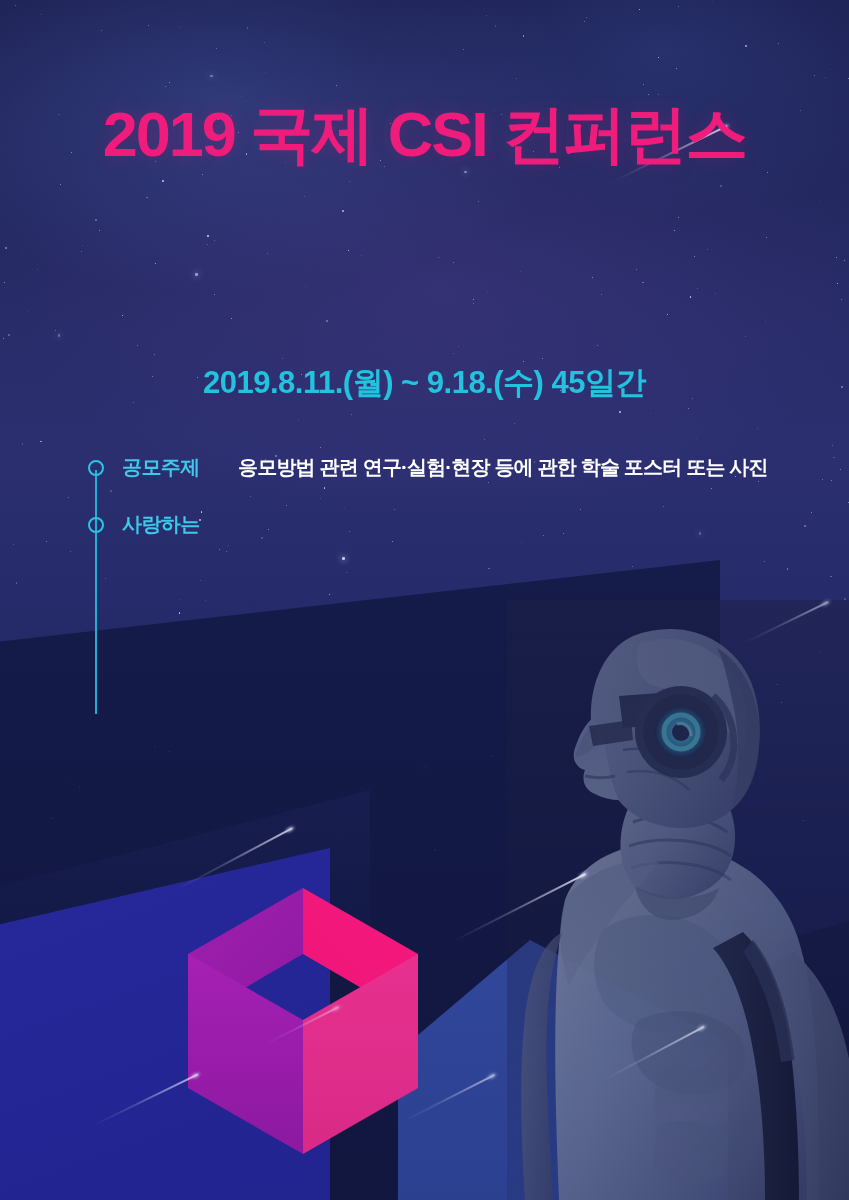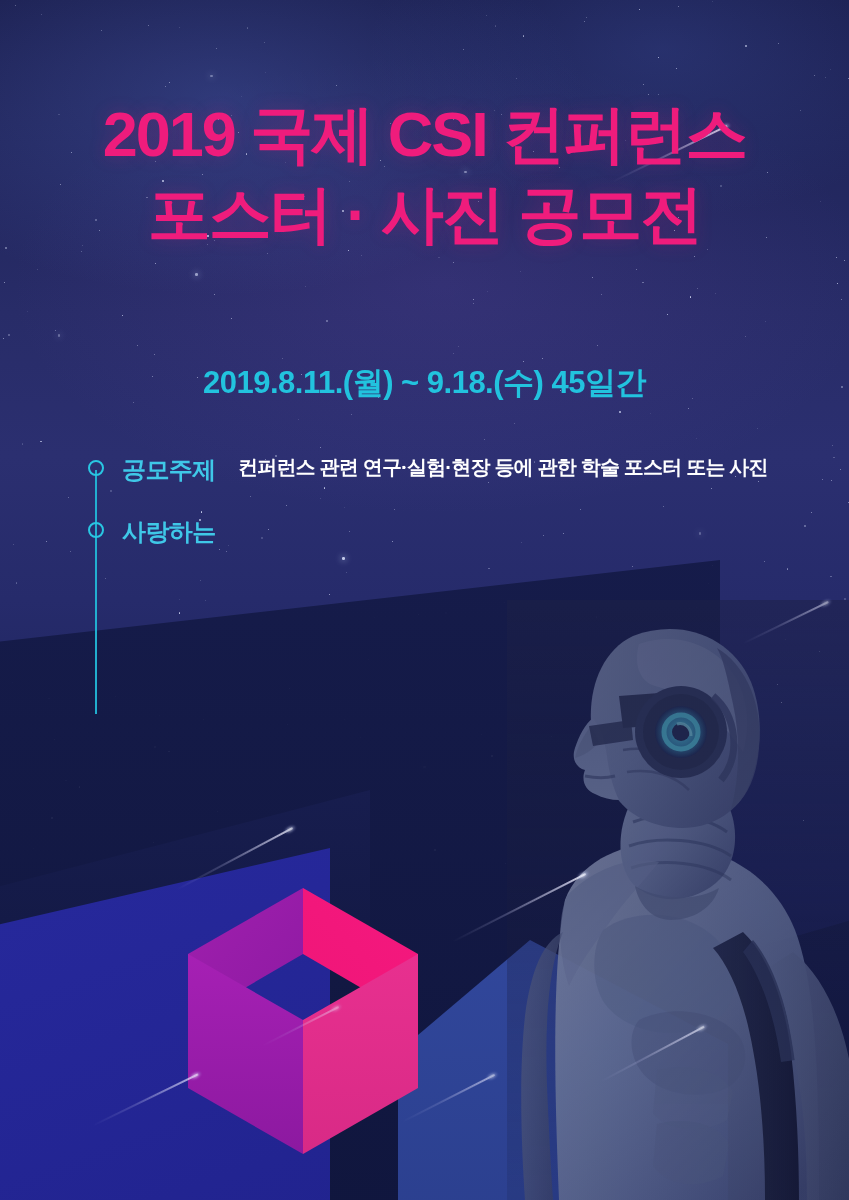--- a/index.html
+++ b/index.html
@@ -157,21 +157,21 @@
   .row.r4{margin-top:38px;}
 
   .dot{
     position:absolute;left:0;top:8px;
     width:16px;height:16px;border-radius:50%;
     border:2.5px solid #29c6e2;background:transparent;
   }
   .label{
     width:116px;margin-left:34px;flex:0 0 116px;
     color:#3fc8e8;
-    font-size:24px;font-weight:bold;letter-spacing:-.6px;
+    font-size:20px;font-weight:bold;letter-spacing:-.6px;
     line-height:1.5;white-space:nowrap;
   }
   .value{
     color:#ffffff;
     font-size:20px;font-weight:bold;letter-spacing:-.8px;
     line-height:1.55;
   }
   .value .sub{display:block;padding-left:14px;}
   .value .ln{display:block;}
   .row.r4 .label{color:#3fc8e8;}
@@ -617,32 +617,31 @@
         <span class="head"></span>
       </div>
       <div class="shoot" style="left:262px;top:1042px;width:86px;height:8px;transform:rotate(-27deg);opacity:0.45">
         <span class="tail" style="width:86px"></span>
         <span class="head"></span>
       </div>
     </div>
 
   <div class="title-block">
     <div class="title-line l1">2019 국제 CSI 컨퍼런스</div>
-    <div class="title-line l2">포스터 · 사진 공모전</div>
   </div>
 
   <div class="date-line">2019.8.11.(월) ~ 9.18.(수) 45일간</div>
 
   <div class="info">
     <div class="timeline-line"></div>
 
     <div class="row r1">
       <span class="dot"></span>
       <span class="label">공모주제</span>
-      <span class="value">컨퍼런스 관련 연구·실험·현장 등에 관한 학술 포스터 또는 사진</span>
+      <span class="value">응모방법 관련 연구·실험·현장 등에 관한 학술 포스터 또는 사진</span>
     </div>
 
     <div class="row r2">
       <span class="dot"></span>
       <span class="label">사랑하는</span>
     </div>
 
 
   </div>
 

